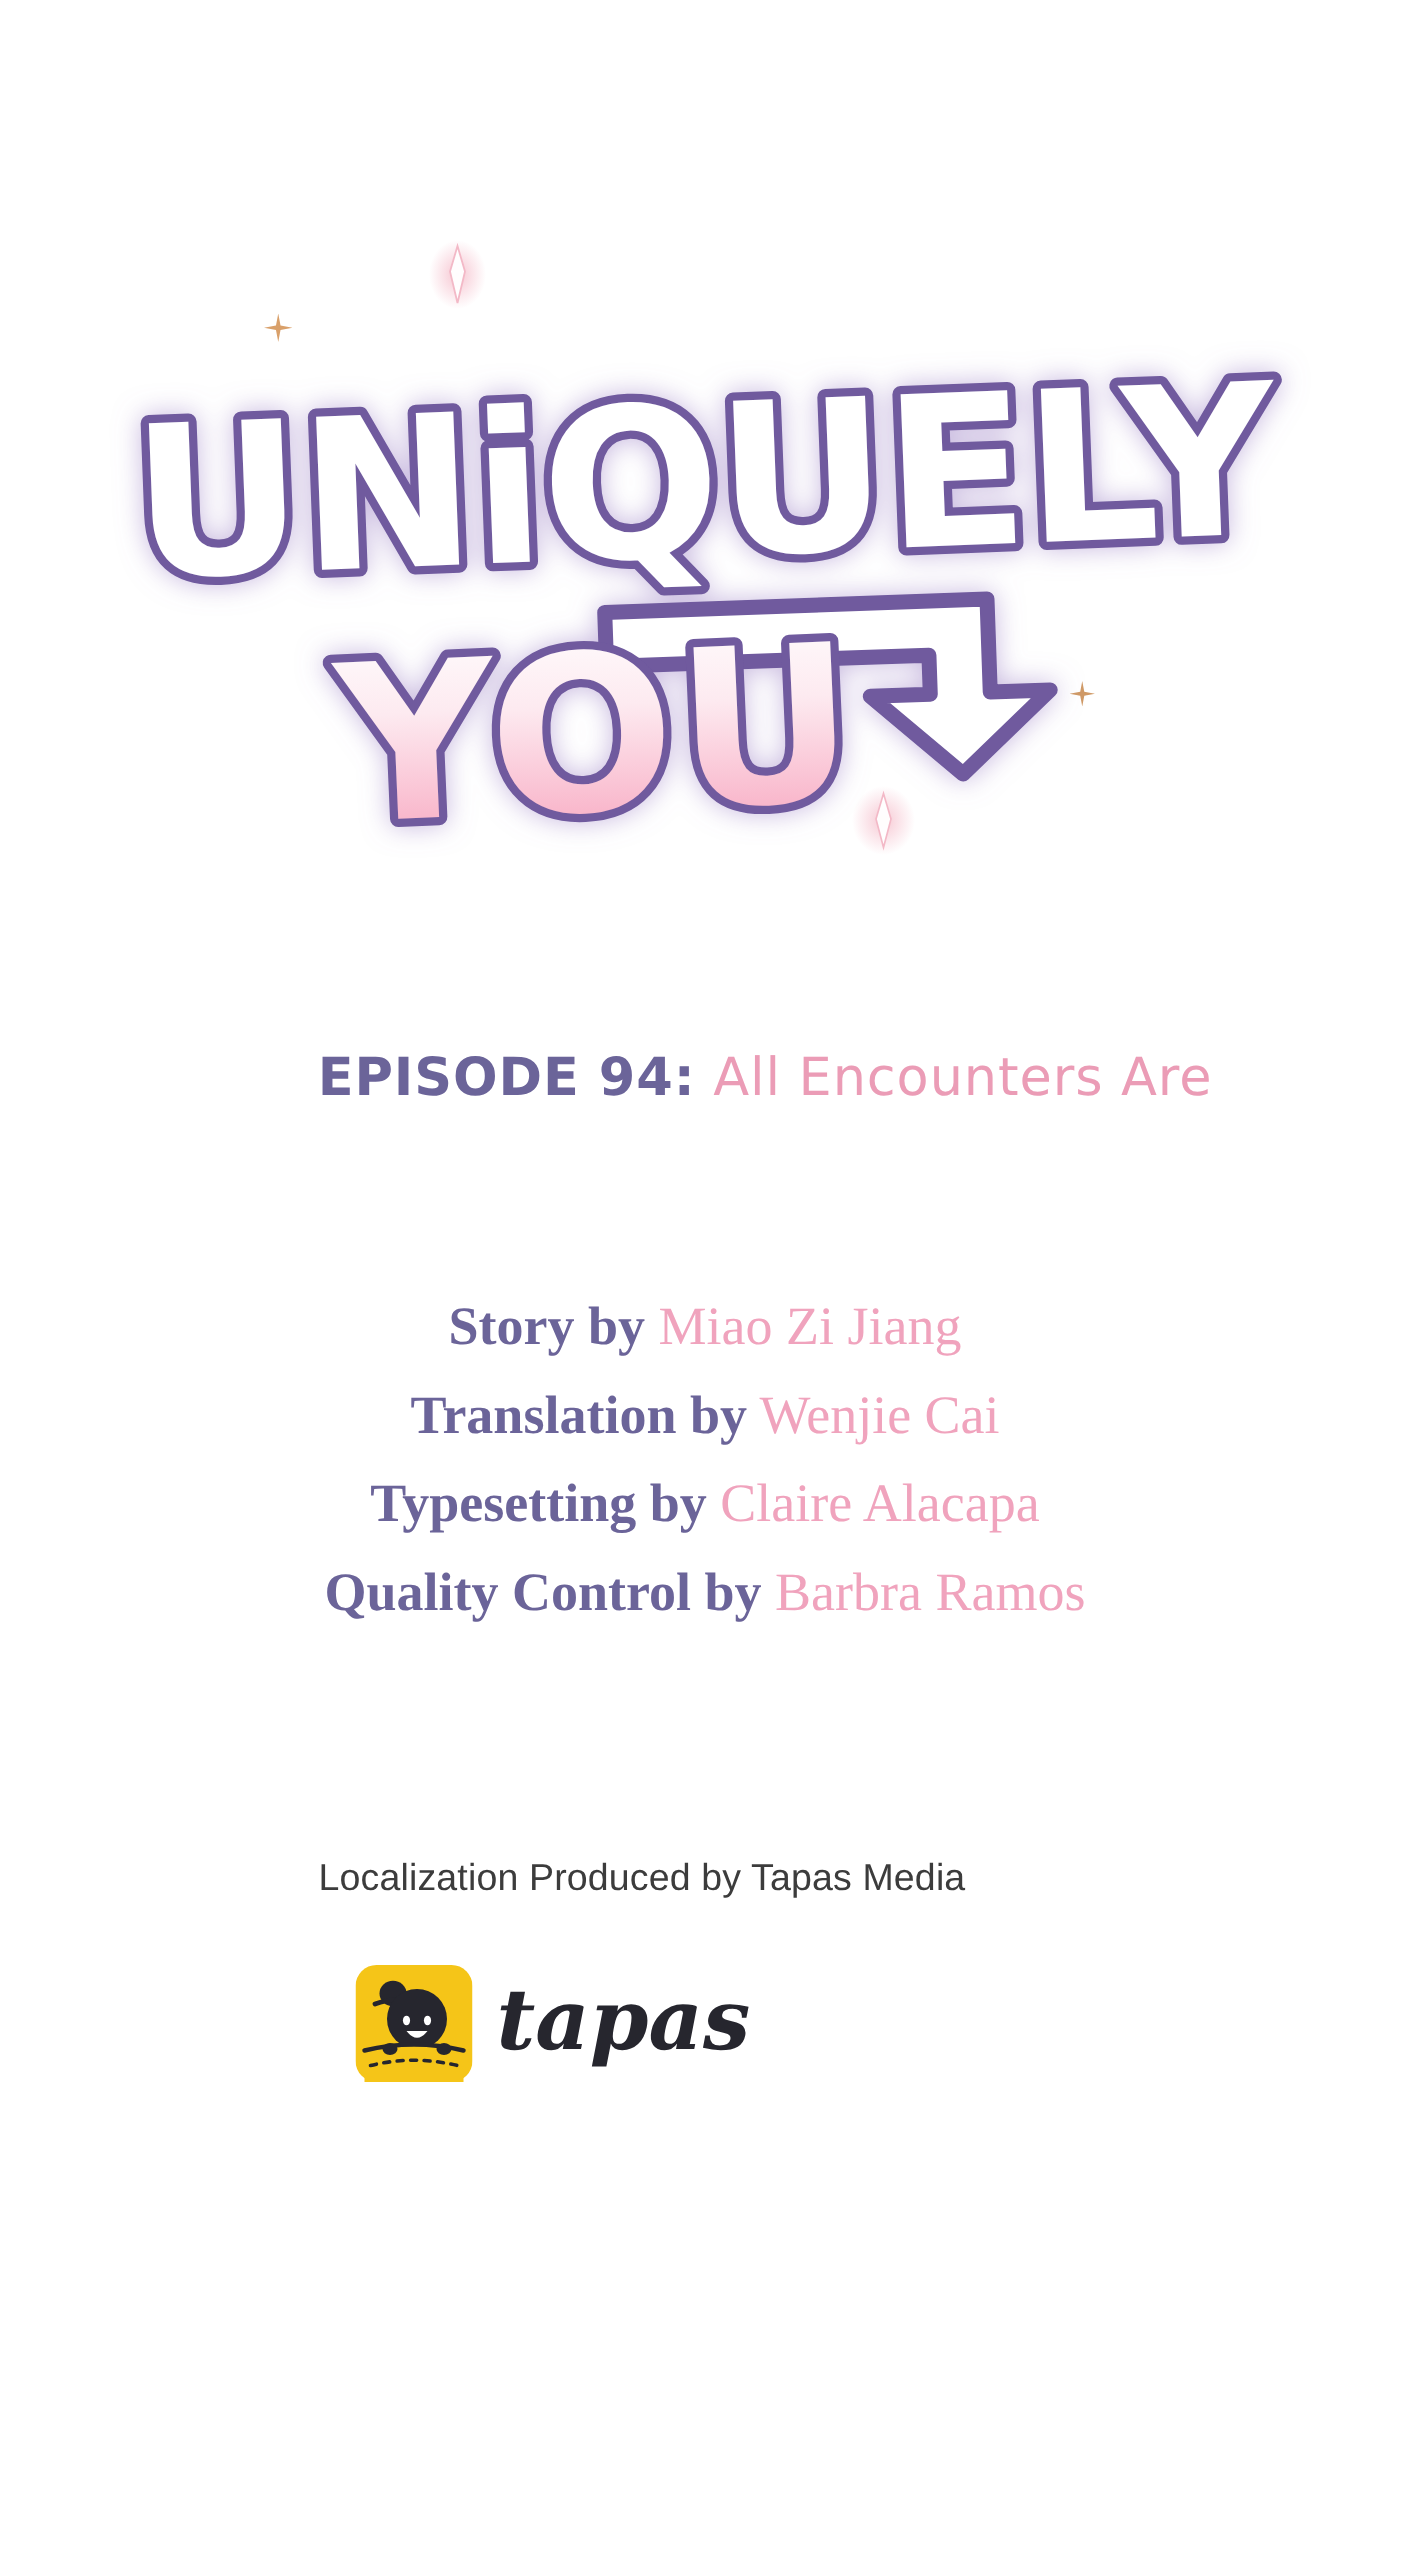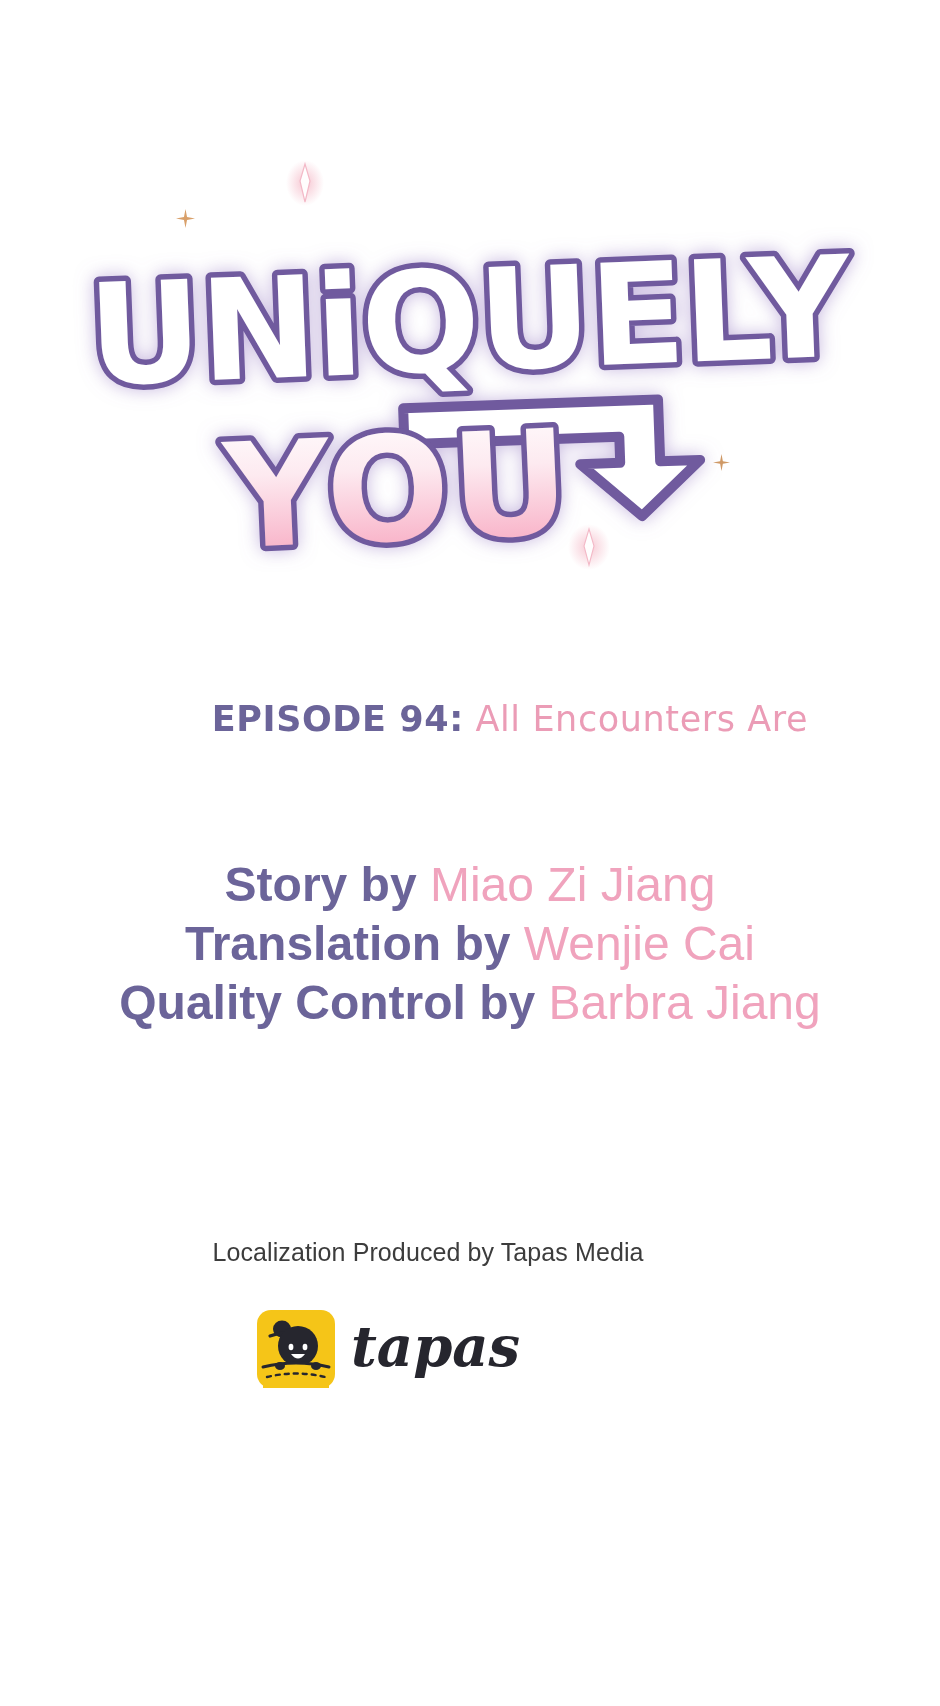--- a/index.html
+++ b/index.html
@@ -58,22 +58,22 @@
 
   
   .credits-block {
     position: absolute;
     left: 0;
     top: 855px;
     width: 940px;
     text-align: center;
   }
   .credit-line {
-    font-family: Liberation Sans, sans-serif;
-    font-size: 48px;
+    font-family: Liberation Serif, serif;
+    font-size: 36px;
     line-height: 59px;
     font-weight: 400;
     white-space: nowrap;
   }
   .role { color: #6b6499; font-weight: 700; }
   .name { color: #f0a3bd; font-weight: 400; }
 
   
   .footer-note {
     position: absolute;
@@ -89,21 +89,20 @@
 
   .tapas-logo {
     position: absolute;
     left: 0;
     top: 1310px;
     width: 744px;
     display: flex;
     align-items: center;
     justify-content: center;
     gap: 14px;
-    margin-left: 20px;
   }
   .tapas-mark { display: block; }
   .tapas-word { display: block; }
 </style>
 </head>
 <body>
 
 <div class="sparkle" style="left:286px; top:160px; width:38px; height:46px;">
   <svg viewBox="0 0 38 46" width="38" height="46" aria-hidden="true">
     <defs>
@@ -181,24 +180,28 @@
     <span class="role">Story by</span> 
     <span class="name">Miao Zi Jiang</span>
   </div>
 
 
   <div class="credit-line">
     <span class="role">Translation by</span> 
     <span class="name">Wenjie Cai</span>
   </div>
 
+  <div class="credit-line">
+    <span class="role">Typesetting by</span> 
+    <span class="name">Claire Alacapa</span>
+  </div>
 
   <div class="credit-line">
     <span class="role">Quality Control by</span> 
-    <span class="name">Barbra Jiang</span>
+    <span class="name">Barbra Ramos</span>
   </div>
 
 </div>
 
 <div class="footer-note">Localization Produced by Tapas Media</div>
 
 <div class="tapas-logo">
 
   <span class="tapas-mark">
     <svg width="78" height="78" viewBox="0 0 78 78" aria-hidden="true">

